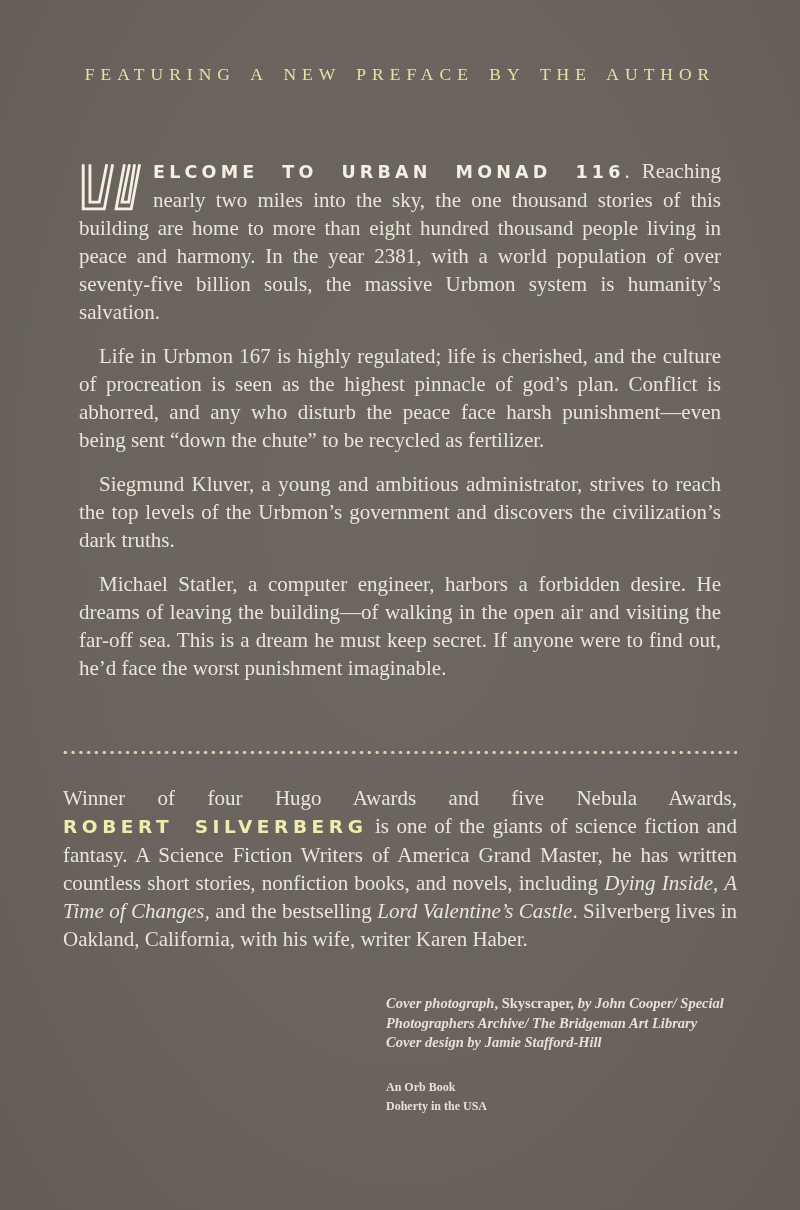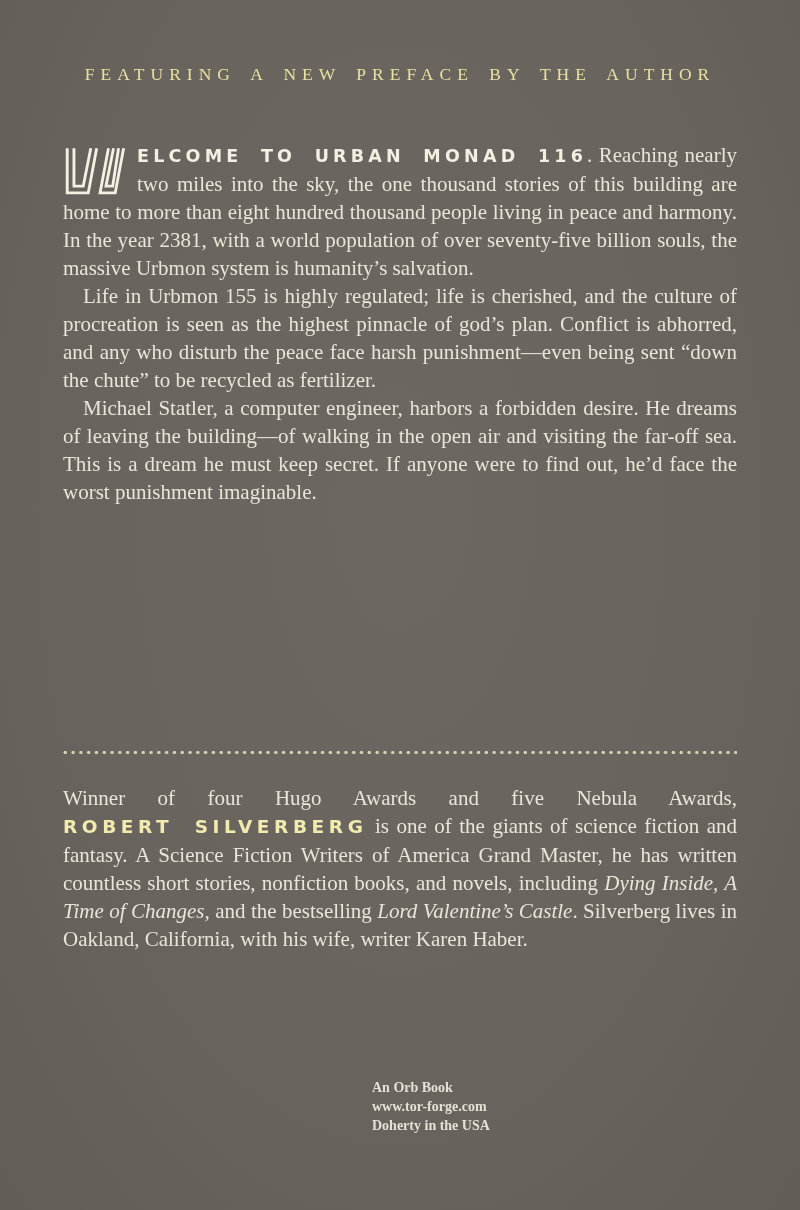--- a/index.html
+++ b/index.html
@@ -18,21 +18,21 @@
     letter-spacing:6px;
     word-spacing:5px;
     color:#e7e1a3;
   }
   .synopsis{
     position:absolute;left:63px;top:141px;width:674px;
     font-size:21px;line-height:28px;
     color:#e9e5d8;
     text-align:justify;
   }
-  .synopsis p{margin:0;padding:0;}
+  .synopsis p{margin:16px;padding:0;}
   .synopsis p.indent{text-indent:20px;}
   .dropcap{
     float:left;
     width:64px;height:50px;
     margin:4px 10px 0 0;
   }
   .techno{
     font-family:"DejaVu Sans", sans-serif;
     font-weight:bold;
     font-size:17.5px;
@@ -65,22 +65,22 @@
   .credits{
     position:absolute;left:386px;top:994px;width:400px;
     font-size:14.5px;line-height:19.5px;
     color:#e6e1d4;
     font-weight:bold;
     font-style:italic;
   }
   .credits .roman{font-style:normal;}
   .credits div{white-space:nowrap;}
   .publisher{
-    position:absolute;left:372px;top:1078px;width:400px;
-    font-size:14px;line-height:19px;
+    position:absolute;left:386px;top:1078px;width:400px;
+    font-size:12px;line-height:19px;
     color:#e6e1d4;
     font-weight:bold;
   }
   .publisher div{white-space:nowrap;}
   i{font-style:italic;}
 </style>
 </head>
 <body>
 
 <div class="page">
@@ -93,30 +93,35 @@
         <svg viewBox="0 0 76 58" width="64" height="52">
           <g fill="none" stroke="#f4f0e4" stroke-width="3.4" stroke-linejoin="miter">
             <path d="M5 2 L5 55 L30 55 L40 2"></path>
             <path d="M13 2 L13 47 L24 47 L33 2"></path>
             <path d="M54 2 L44 55 L62 55 L72 2"></path>
             <path d="M60 2 L51 47 L59 47 L66 2"></path>
           </g>
         </svg>
       </span><span class="techno">ELCOME TO URBAN MONAD 116</span><span>. Reaching nearly two miles into the sky, the one thousand stories of this building are home to more than eight hundred thousand people living in peace and harmony. In the year 2381, with a world population of over seventy-five billion souls, the massive Urbmon system is humanity’s salvation.</span>
     </p>
-    <p class="para indent">Life in Urbmon 155 is highly regulated; life is cherished, and the culture of procreation is seen as the highest pinnacle of god’s plan. Conflict is abhorred, and any who disturb the peace face harsh punishment—even being sent “down the chute” to be recycled as fertilizer.</p>
+    <p class="para indent">Life in Urbmon 167 is highly regulated; life is cherished, and the culture of procreation is seen as the highest pinnacle of god’s plan. Conflict is abhorred, and any who disturb the peace face harsh punishment—even being sent “down the chute” to be recycled as fertilizer.</p>
+    <p class="para indent">Siegmund Kluver, a young and ambitious administrator, strives to reach the top levels of the Urbmon’s government and discovers the civilization’s dark truths.</p>
     <p class="para indent">Michael Statler, a computer engineer, harbors a forbidden desire. He dreams of leaving the building—of walking in the open air and visiting the far-off sea. This is a dream he must keep secret. If anyone were to find out, he’d face the worst punishment imaginable.</p>
   </div>
 
   <div class="divider"></div>
 
   <div class="author">
     <span>Winner of four Hugo Awards and five Nebula Awards, </span><span class="author-name">ROBERT SILVERBERG</span><span> is one of the giants of science fiction and fantasy. A Science Fiction Writers of America Grand Master, he has written countless short stories, nonfiction books, and novels, including </span><i>Dying Inside, A Time of Changes,</i><span> and the bestselling </span><i>Lord Valentine’s Castle</i><span>. Silverberg lives in Oakland, California, with his wife, writer Karen Haber.</span>
   </div>
 
+  <div class="credits">
+    <div><span>Cover photograph</span><span class="roman">, Skyscraper, </span><span>by John Cooper/ Special</span></div>
+    <div>Photographers Archive/ The Bridgeman Art Library</div>
+    <div>Cover design by Jamie Stafford-Hill</div>
+  </div>
 
   <div class="publisher">
     <div>An Orb Book</div>
-    <div>www.tor-forge.com</div>
     <div>Doherty in the USA</div>
   </div>
 
 </div>
 
 </body></html>

